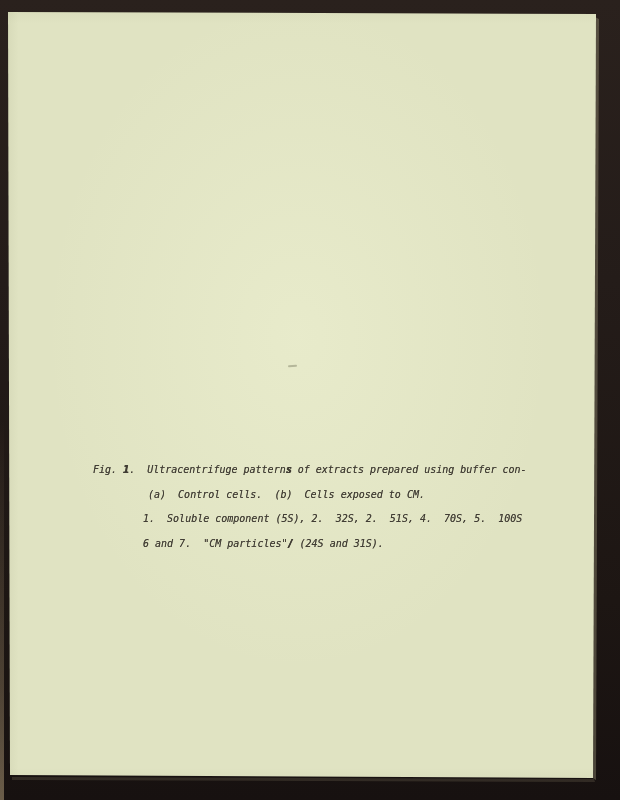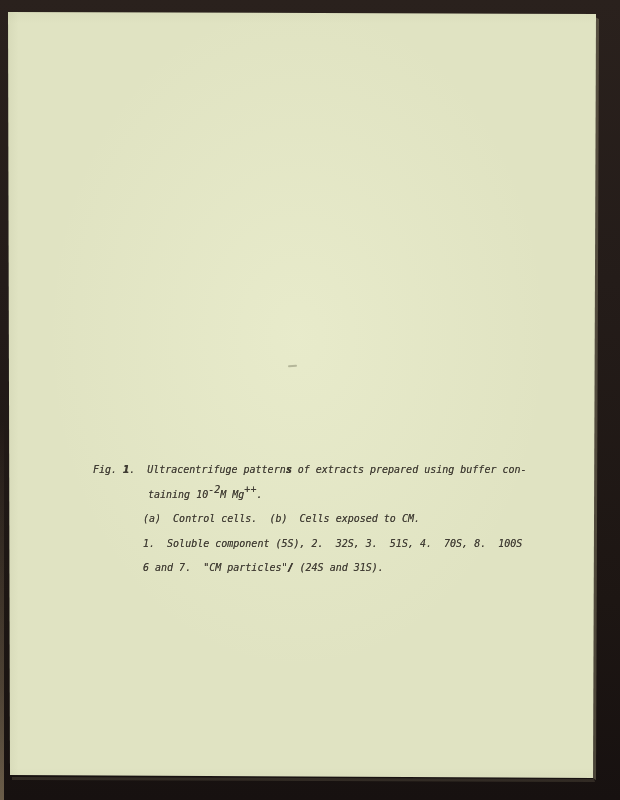--- a/index.html
+++ b/index.html
@@ -95,19 +95,18 @@
 <div class="scene">
   <div class="left-edge-strip"></div>
   <div class="under-sheet-edge"></div>
   <div class="under-sheet-bottom"></div>
 
   <div class="paper">
     <div class="paper-vignette"></div>
     <div class="stray-mark"></div>
     <div class="caption">
         <div class="cap-line"><span>Fig. </span><span class="bold">1</span><span>.  Ultracentrifuge pattern</span><span class="bold">s</span><span> of extracts prepared using buffer con-</span></div>
-        <div class="cap-line"><span>taining 10</span><span class="sup">-2</span><span>M Mg</span><span class="sup">++</span><span>.</span></div>
         <div class="cap-line"><span>(a)  Control cells.  (b)  Cells exposed to CM.</span></div>
-        <div class="cap-line"><span>1.  Soluble component (5S), 2.  32S, 3.  51S, 4.  70S, 8.  100S</span></div>
+        <div class="cap-line"><span>1.  Soluble component (5S), 2.  32S, 2.  51S, 4.  70S, 5.  100S</span></div>
         <div class="cap-line"><span>6 and 7.  "CM particles"</span><span class="bold">/</span><span> (24S and 31S).</span></div>
       </div>
   </div>
 </div>
 
 </body></html>

